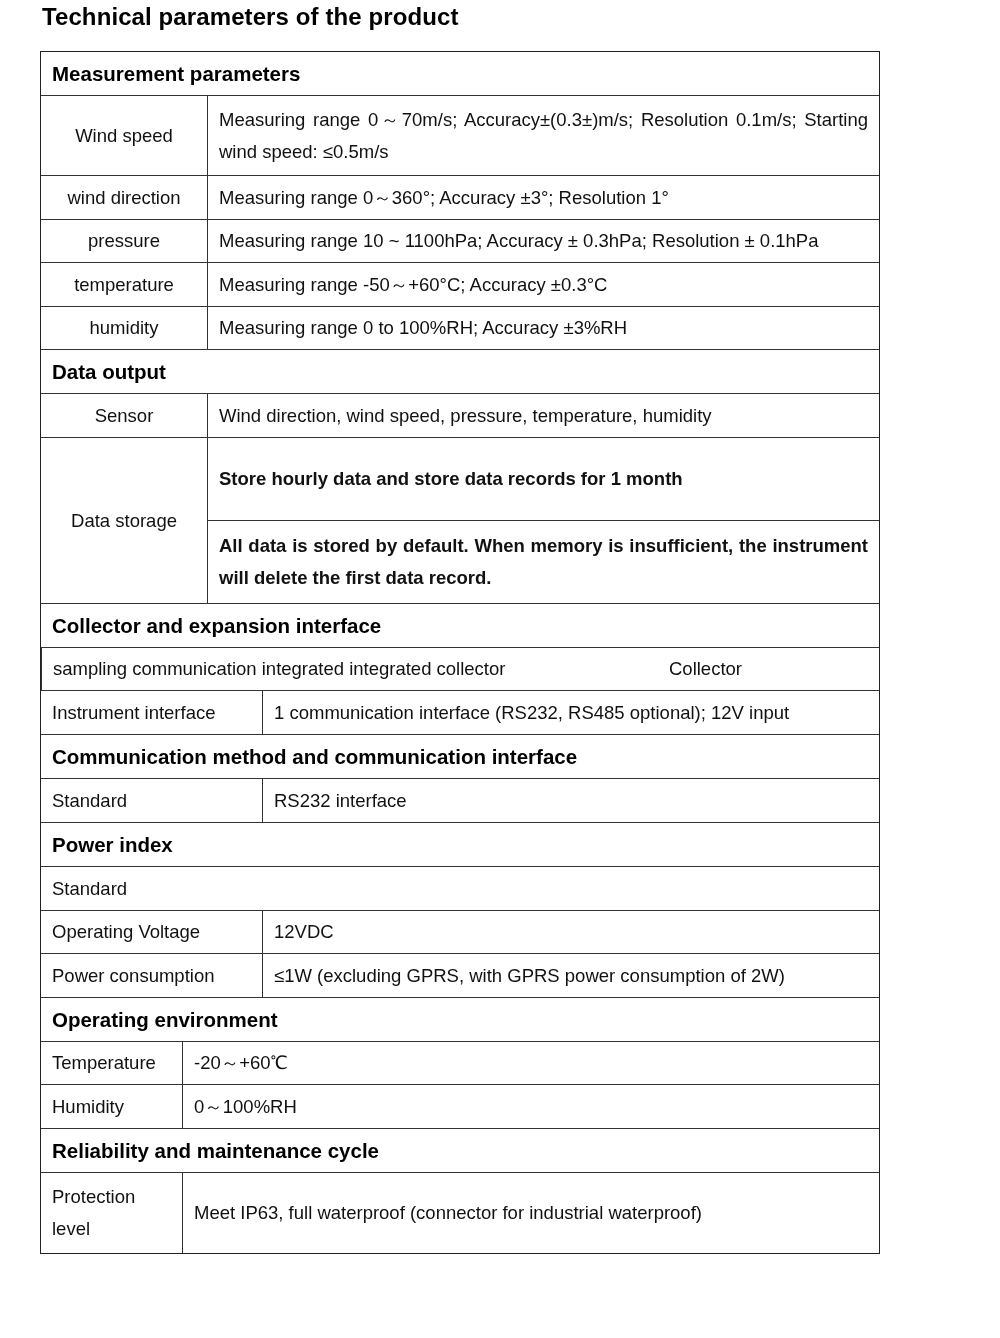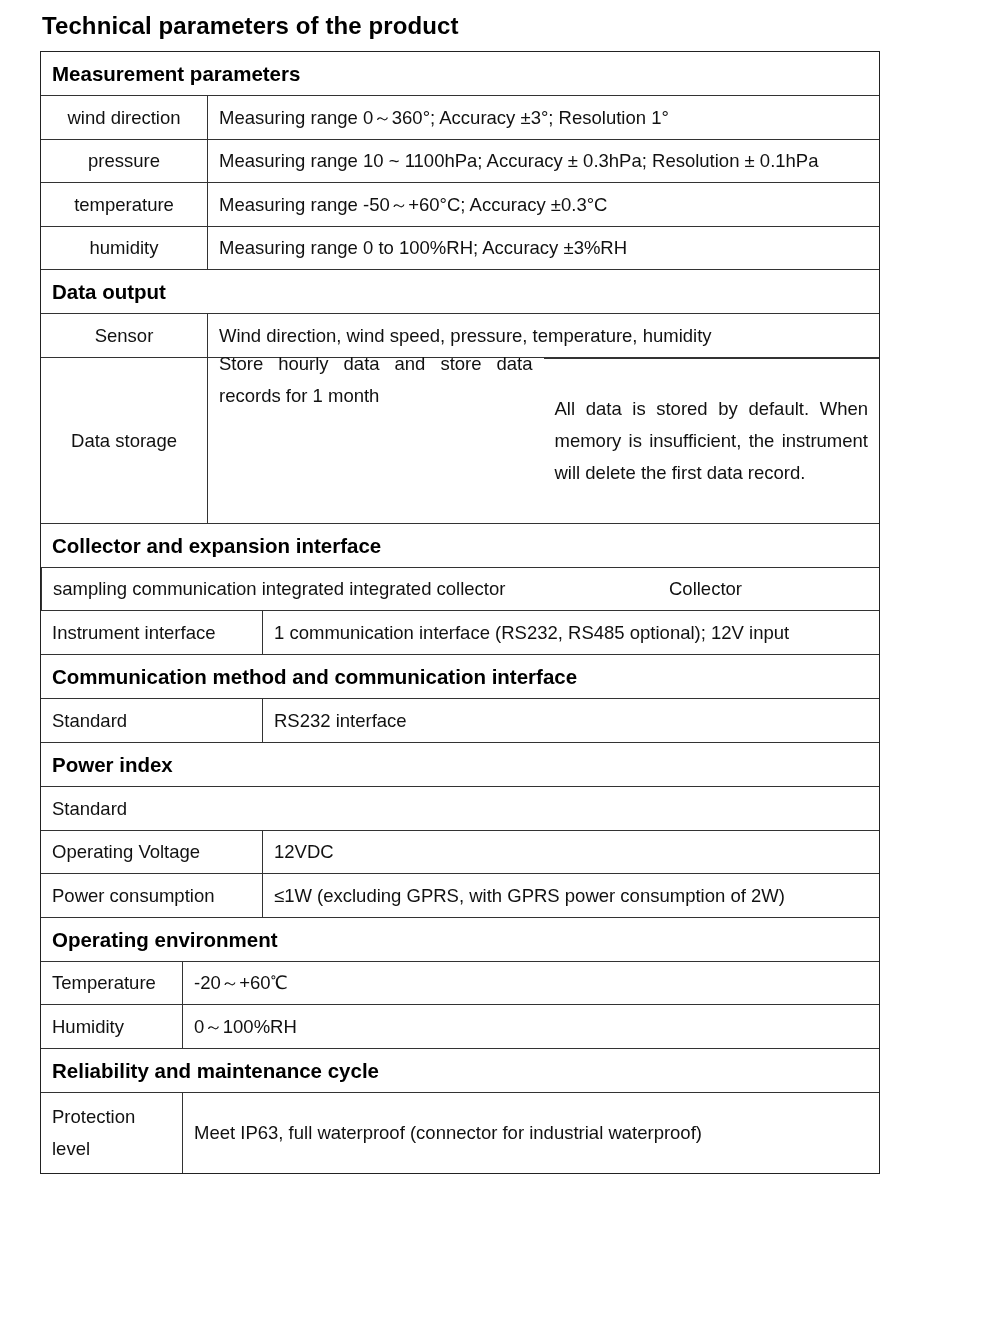--- a/index.html
+++ b/index.html
@@ -1,49 +1,53 @@
 <!DOCTYPE html>
 <html><head>
 <meta charset="utf-8">
 <style>
   html, body { margin: 0; padding: 0; background: #ffffff; }
   body { width: 1000px; height: 1338px; position: relative; overflow: hidden; color: #111; }
   .doc-title {
-    position: absolute; left: 42px; top: 12px;
+    position: absolute; left: 42px; top: 3px;
     font-family: "Liberation Sans", sans-serif; font-weight: bold; font-size: 24px; color: #000;
     letter-spacing: 0.1px;
   }
   .sheet {
     position: absolute; left: 40px; top: 51px; width: 840px;
     border: 1px solid #222; box-sizing: border-box;
     font-family: "Liberation Sans", sans-serif; font-size: 18.5px;
   }
   .row { display: flex; border-top: 1px solid #333; box-sizing: border-box; }
   .row.first { border-top: none; }
   .section-head { padding: 0 11px; height: 43px; display: flex; align-items: center; font-weight: bold; font-size: 20.5px; color: #000; }
   .cell { box-sizing: border-box; display: flex; align-items: center; padding: 0 11px; line-height: 32px; }
   .label-c { justify-content: center; text-align: center; }
   .vline { border-left: 1px solid #333; }
   .val { flex: 1; text-align: justify; }
   .w166 { width: 166px; }
   .w221 { width: 221px; }
   .w141 { width: 141px; }
-  .stack { flex: 1; display: flex; flex-direction: row; }
+  .stack { flex: 1; display: flex; flex-direction: column; font-weight: bold; }
   .stack .cell { border-top: 1px solid #333; }
   .stack .cell:first-child { border-top: none; }
 </style>
 </head>
 <body>
 
 <div class="doc-title">Technical parameters of the product</div>
 
 <div class="sheet">
 
   <div class="row first">
     <div class="section-head">Measurement parameters</div>
+  </div>
+  <div class="row" style="height:80px">
+    <div class="cell label-c w166">Wind speed</div>
+    <div class="cell val vline">Measuring range 0～70m/s; Accuracy±(0.3±)m/s; Resolution 0.1m/s; Starting wind speed: ≤0.5m/s</div>
   </div>
   <div class="row" style="height:44px">
     <div class="cell label-c w166">wind direction</div>
     <div class="cell val vline">Measuring range 0～360°; Accuracy ±3°; Resolution 1°</div>
   </div>
   <div class="row" style="height:43px">
     <div class="cell label-c w166">pressure</div>
     <div class="cell val vline">Measuring range 10 ~ 1100hPa; Accuracy ± 0.3hPa; Resolution ± 0.1hPa</div>
   </div>
   <div class="row" style="height:44px">

